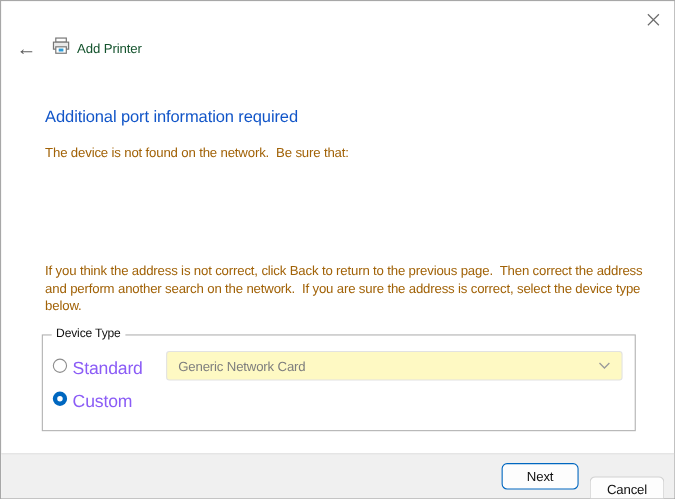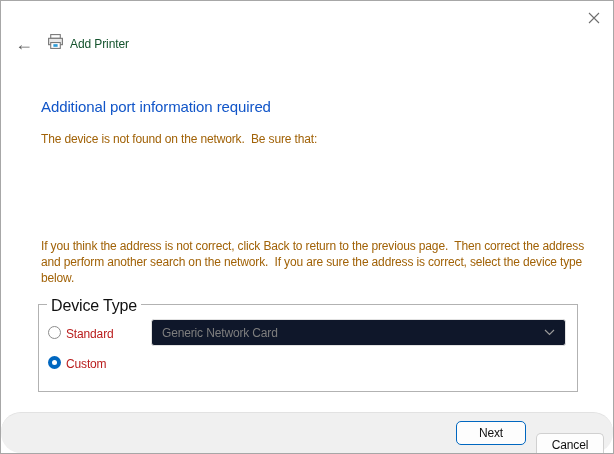--- a/index.html
+++ b/index.html
@@ -49,53 +49,53 @@
 
   
   .groupbox {
     position: absolute; left: 37px; top: 303px;
     width: 540px; height: 88px;
     border: 1px solid #b2b2b2;
   }
   .groupbox-label {
     position: absolute; top: -8px; left: 8px;
     background: #ffffff; padding: 0 4px;
-    font-size: 16px; color: #101010; letter-spacing: -0.15px;
+    font-size: 11px; color: #101010; letter-spacing: -0.15px;
   }
   .radio { position: absolute; width: 13px; height: 13px; border-radius: 50%; }
   .radio.unselected { border: 1px solid #8d8d8d; background: #ffffff; }
   .radio.selected { background: #0067c0; }
   .radio.selected::after {
     content: ""; position: absolute; left: 4px; top: 4px;
     width: 5px; height: 5px; border-radius: 50%; background: #ffffff;
   }
-  .radio-label { position: absolute; font-size: 12px; color: #b91c1c; letter-spacing: -0.15px; }
+  .radio-label { position: absolute; font-size: 16px; color: #8b5cf6; letter-spacing: -0.15px; }
   .dropdown {
     position: absolute; left: 112px; top: 14px;
     width: 415px; height: 27px;
-    background: #0f172a; border: 1px solid #e2e2e2; border-radius: 3px;
+    background: #fef9c3; border: 1px solid #e2e2e2; border-radius: 3px;
     display: flex; align-items: center;
     padding: 0 10px;
   }
   .dropdown-value { flex: 1; font-size: 12px; color: #7e7e7e; letter-spacing: -0.15px;
                     white-space: nowrap; overflow: hidden; }
   .settings-btn {
     position: absolute; left: 112px; top: 48px;
     width: 79px; height: 26px;
     background: #fdfdfd; border: 1px solid #d0d0d0; border-bottom-color: #c4c4c4;
     border-radius: 4px;
     font-family: inherit; font-size: 12px; color: #101010; letter-spacing: -0.15px;
   }
 
   
   .footer {
     position: absolute; left: 0; right: 0; bottom: 0; height: 41px;
     background: #f0f0f0; border-top: 1px solid #e2e2e2;
     display: flex; align-items: center; justify-content: flex-end;
-    gap: 10px; padding-right: 9px; border-radius: 20px;
+    gap: 10px; padding-right: 9px;
   }
   .btn {
     height: 24px; border-radius: 5px;
     background: #fdfdfd; border: 1px solid #d0d0d0; border-bottom-color: #c4c4c4;
     font-family: inherit; font-size: 12px; color: #101010; letter-spacing: -0.15px;
   }
   .btn-next { width: 70px; border: 1.5px solid #0067c0; }
   .btn-cancel { width: 68px; margin-top: 23px; }
 </style>
 </head>

